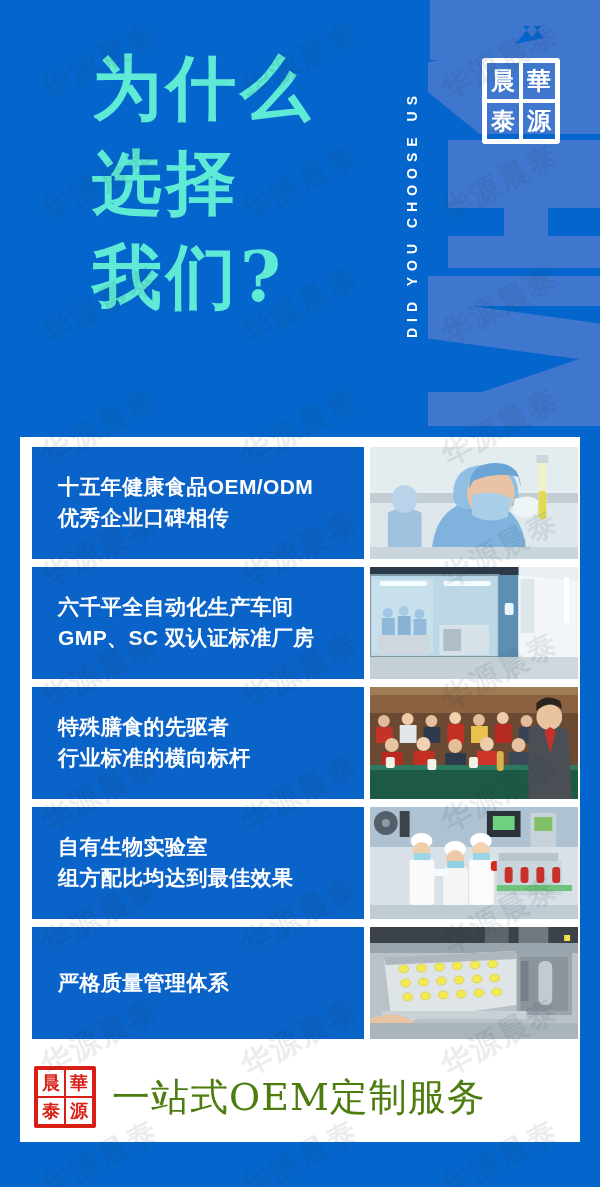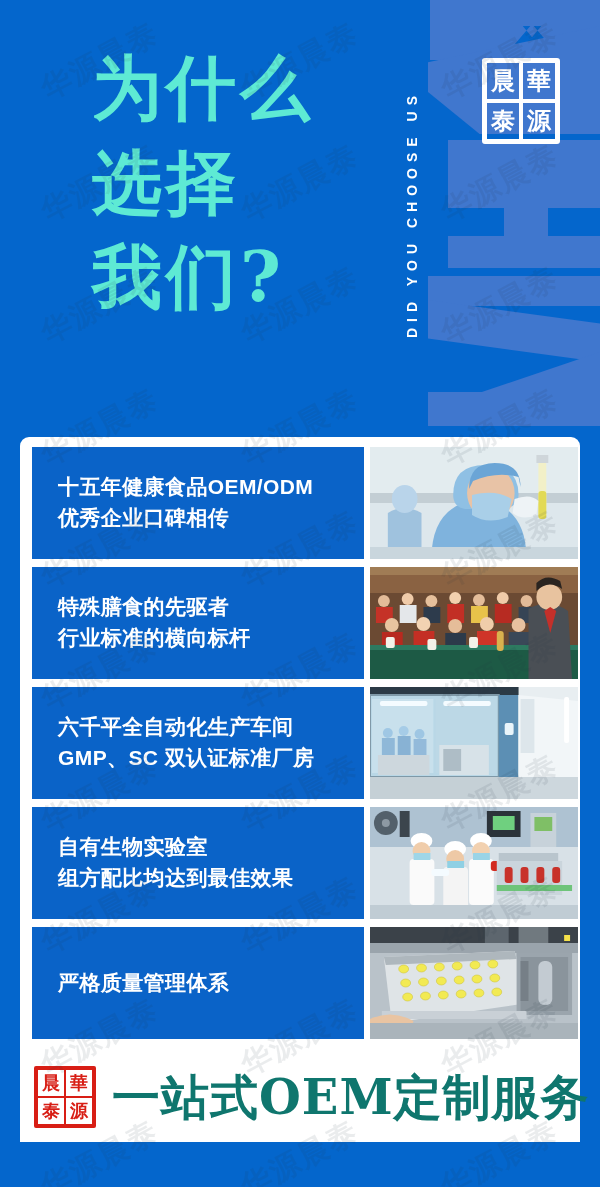--- a/index.html
+++ b/index.html
@@ -89,21 +89,21 @@
   }
   .seal-box .c1{border-top:0;border-left:0;}
   .seal-box .c2{border-top:0;border-right:0;}
   .seal-box .c3{border-bottom:0;border-left:0;}
   .seal-box .c4{border-bottom:0;border-right:0;}
 
   
   .panel{
     position:absolute;left:20px;top:437px;width:560px;height:705px;
     background:#ffffff;z-index:35;
-    padding:10px 0 0 0;box-sizing:border-box;border-radius:9px;
+    padding:10px 0 0 0;box-sizing:border-box;
   }
   .card-list{
     display:flex;flex-direction:column;gap:8px;
     padding:0 2px 0 12px;box-sizing:border-box;
   }
   .card{
     display:flex;align-items:stretch;height:112px;gap:6px;
   }
   .card-text{
     flex:0 0 332px;background:#0a63c8;
@@ -135,21 +135,21 @@
     display:flex;align-items:center;justify-content:center;
     color:#d81e15;font-size:18px;font-weight:700;line-height:1;
     font-family:"DejaVu Serif","Liberation Serif",serif;
     border:1.5px solid #d81e15;
   }
   .banner-seal .bs-box .c1{border-top:0;border-left:0;}
   .banner-seal .bs-box .c2{border-top:0;border-right:0;}
   .banner-seal .bs-box .c3{border-bottom:0;border-left:0;}
   .banner-seal .bs-box .c4{border-bottom:0;border-right:0;}
   .banner-text{
-    margin-left:16px;color:#0f766e;font-size:48px;font-weight:700;
+    margin-left:16px;color:#4d7c0f;font-size:38px;font-weight:400;
     letter-spacing:1px;white-space:nowrap;line-height:1;
     font-family:"DejaVu Serif","Liberation Serif",serif;
   }
 </style>
 </head>
 <body>
 
 <div id="poster">
 
   <div class="geo-layer">
@@ -209,20 +209,57 @@
       <rect x="170" y="14" width="8" height="58" rx="3" fill="#f2f0c8"></rect>
       <rect x="170" y="44" width="8" height="28" rx="3" fill="#e2da55"></rect>
       <rect x="168" y="8" width="12" height="8" fill="#cfd6da"></rect>
       <path d="M146 52 q16 -6 24 2 l-2 14 q-14 6 -24 -2 z" fill="#eef3f6"></path>
       <rect x="0" y="100" width="210" height="12" fill="#c9d6dd"></rect>
     </svg>
           </div>
         </div>
         <div class="card">
           <div class="card-text">
+            <div class="l1">六千平全自动化生产车间</div>
+            <div class="l2">GMP、SC 双认证标准厂房</div>
+          </div>
+          <div class="card-img">
+    <svg viewBox="0 0 210 112" preserveAspectRatio="none">
+      <rect width="210" height="112" fill="#dfe7ea"></rect>
+      <rect x="0" y="0" width="210" height="8" fill="#2b3a46"></rect>
+      <rect x="0" y="8" width="130" height="82" fill="#b9d7e6"></rect>
+      <rect x="0" y="8" width="130" height="82" fill="none" stroke="#7f99a8" stroke-width="2"></rect>
+      <rect x="2" y="12" width="62" height="74" fill="#c8e0ec"></rect>
+      <rect x="66" y="12" width="62" height="74" fill="#bcd8e6"></rect>
+      <rect x="10" y="14" width="48" height="5" rx="2" fill="#f4fbff"></rect>
+      <rect x="74" y="14" width="48" height="5" rx="2" fill="#f4fbff"></rect>
+      <g>
+        <circle cx="18" cy="46" r="5" fill="#9fc7e4"></circle>
+                <rect x="12" y="51" width="13" height="18" fill="#8fb8d8"></rect>
+        <circle cx="34" cy="44" r="5" fill="#a6cce7"></circle>
+                <rect x="28" y="49" width="13" height="20" fill="#88b2d4"></rect>
+        <circle cx="50" cy="47" r="5" fill="#9ec6e3"></circle>
+                <rect x="44" y="52" width="13" height="17" fill="#93bada"></rect>
+      </g>
+      <rect x="8" y="68" width="52" height="20" fill="#cdd7dd"></rect>
+      <rect x="70" y="58" width="50" height="30" fill="#d7e2e8"></rect>
+      <rect x="74" y="62" width="18" height="22" fill="#aebdc6"></rect>
+      <rect x="130" y="8" width="20" height="82" fill="#5c8fb4"></rect>
+      <rect x="136" y="36" width="9" height="12" rx="2" fill="#e9f4fa"></rect>
+      <rect x="150" y="0" width="60" height="112" fill="#e8eef1"></rect>
+      <path d="M150 8 L210 14 L210 96 L150 90 Z" fill="#f2f6f8"></path>
+      <rect x="152" y="12" width="14" height="54" fill="#dde6eb"></rect>
+      <rect x="196" y="10" width="5" height="46" rx="2" fill="#ffffff"></rect>
+      <rect x="150" y="90" width="60" height="22" fill="#cdd7dd"></rect>
+      <rect x="0" y="90" width="150" height="22" fill="#c5d0d6"></rect>
+    </svg>
+          </div>
+        </div>
+        <div class="card">
+          <div class="card-text">
             <div class="l1">特殊膳食的先驱者</div>
             <div class="l2">行业标准的横向标杆</div>
           </div>
           <div class="card-img">
     <svg viewBox="0 0 210 112" preserveAspectRatio="none">
       <rect width="210" height="112" fill="#6b4a33"></rect>
       <rect x="0" y="0" width="210" height="26" fill="#8a6242"></rect>
       <rect x="0" y="0" width="210" height="8" fill="#a07c55"></rect>
       <g>
         <circle cx="14" cy="34" r="6" fill="#e3bb98"></circle>
@@ -259,57 +296,20 @@
       <g fill="#f3f1e8">
         <rect x="16" y="70" width="9" height="11" rx="2"></rect>
         <rect x="58" y="72" width="9" height="11" rx="2"></rect>
         <rect x="100" y="70" width="9" height="11" rx="2"></rect>
       </g>
       <rect x="128" y="64" width="7" height="20" rx="3" fill="#d9b24e"></rect>
       <path d="M160 112 L160 42 Q180 30 200 44 L204 112 Z" fill="#4a4f55"></path>
       <circle cx="181" cy="30" r="13" fill="#e8c39f"></circle>
       <path d="M168 24 q12 -12 26 -2 l-2 -8 q-14 -8 -24 2 z" fill="#2a2420"></path>
       <path d="M176 44 l6 22 l6 -22 l-6 -4 z" fill="#c4302a"></path>
-    </svg>
-          </div>
-        </div>
-        <div class="card">
-          <div class="card-text">
-            <div class="l1">六千平全自动化生产车间</div>
-            <div class="l2">GMP、SC 双认证标准厂房</div>
-          </div>
-          <div class="card-img">
-    <svg viewBox="0 0 210 112" preserveAspectRatio="none">
-      <rect width="210" height="112" fill="#dfe7ea"></rect>
-      <rect x="0" y="0" width="210" height="8" fill="#2b3a46"></rect>
-      <rect x="0" y="8" width="130" height="82" fill="#b9d7e6"></rect>
-      <rect x="0" y="8" width="130" height="82" fill="none" stroke="#7f99a8" stroke-width="2"></rect>
-      <rect x="2" y="12" width="62" height="74" fill="#c8e0ec"></rect>
-      <rect x="66" y="12" width="62" height="74" fill="#bcd8e6"></rect>
-      <rect x="10" y="14" width="48" height="5" rx="2" fill="#f4fbff"></rect>
-      <rect x="74" y="14" width="48" height="5" rx="2" fill="#f4fbff"></rect>
-      <g>
-        <circle cx="18" cy="46" r="5" fill="#9fc7e4"></circle>
-                <rect x="12" y="51" width="13" height="18" fill="#8fb8d8"></rect>
-        <circle cx="34" cy="44" r="5" fill="#a6cce7"></circle>
-                <rect x="28" y="49" width="13" height="20" fill="#88b2d4"></rect>
-        <circle cx="50" cy="47" r="5" fill="#9ec6e3"></circle>
-                <rect x="44" y="52" width="13" height="17" fill="#93bada"></rect>
-      </g>
-      <rect x="8" y="68" width="52" height="20" fill="#cdd7dd"></rect>
-      <rect x="70" y="58" width="50" height="30" fill="#d7e2e8"></rect>
-      <rect x="74" y="62" width="18" height="22" fill="#aebdc6"></rect>
-      <rect x="130" y="8" width="20" height="82" fill="#5c8fb4"></rect>
-      <rect x="136" y="36" width="9" height="12" rx="2" fill="#e9f4fa"></rect>
-      <rect x="150" y="0" width="60" height="112" fill="#e8eef1"></rect>
-      <path d="M150 8 L210 14 L210 96 L150 90 Z" fill="#f2f6f8"></path>
-      <rect x="152" y="12" width="14" height="54" fill="#dde6eb"></rect>
-      <rect x="196" y="10" width="5" height="46" rx="2" fill="#ffffff"></rect>
-      <rect x="150" y="90" width="60" height="22" fill="#cdd7dd"></rect>
-      <rect x="0" y="90" width="150" height="22" fill="#c5d0d6"></rect>
     </svg>
           </div>
         </div>
         <div class="card">
           <div class="card-text">
             <div class="l1">自有生物实验室</div>
             <div class="l2">组方配比均达到最佳效果</div>
           </div>
           <div class="card-img">
     <svg viewBox="0 0 210 112" preserveAspectRatio="none">

